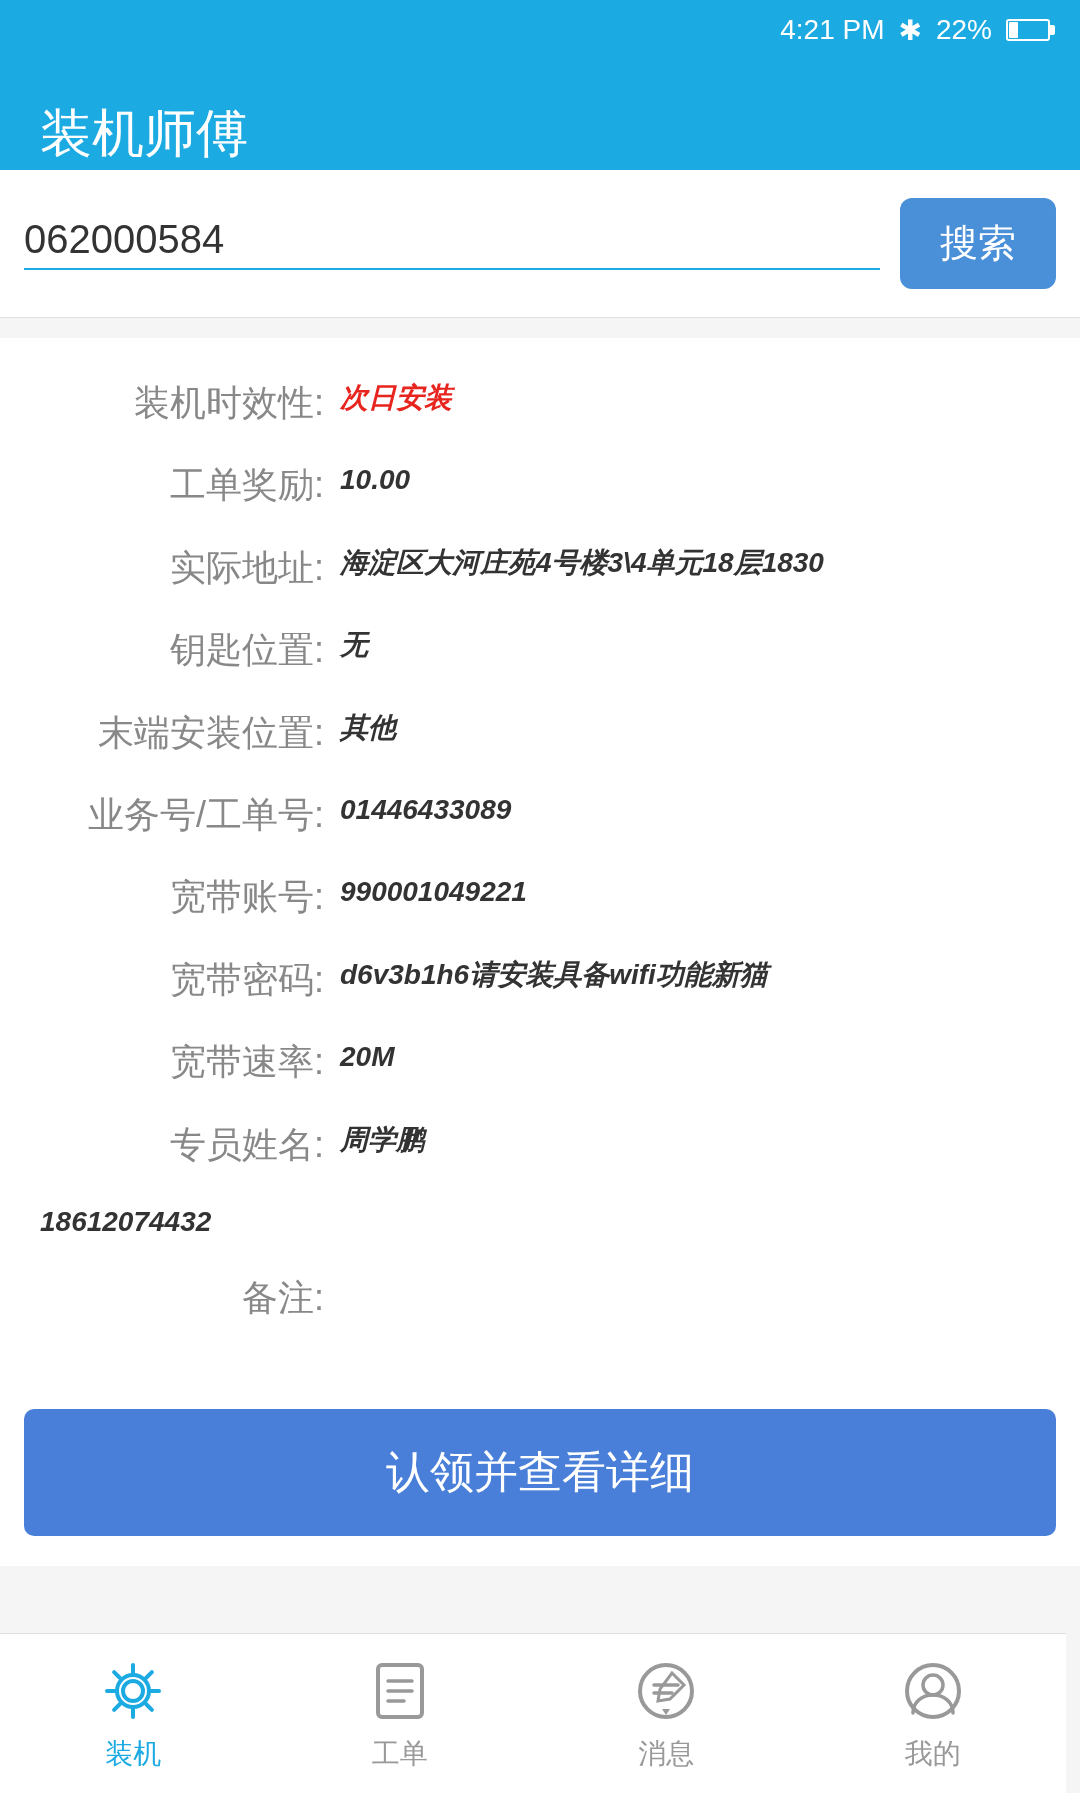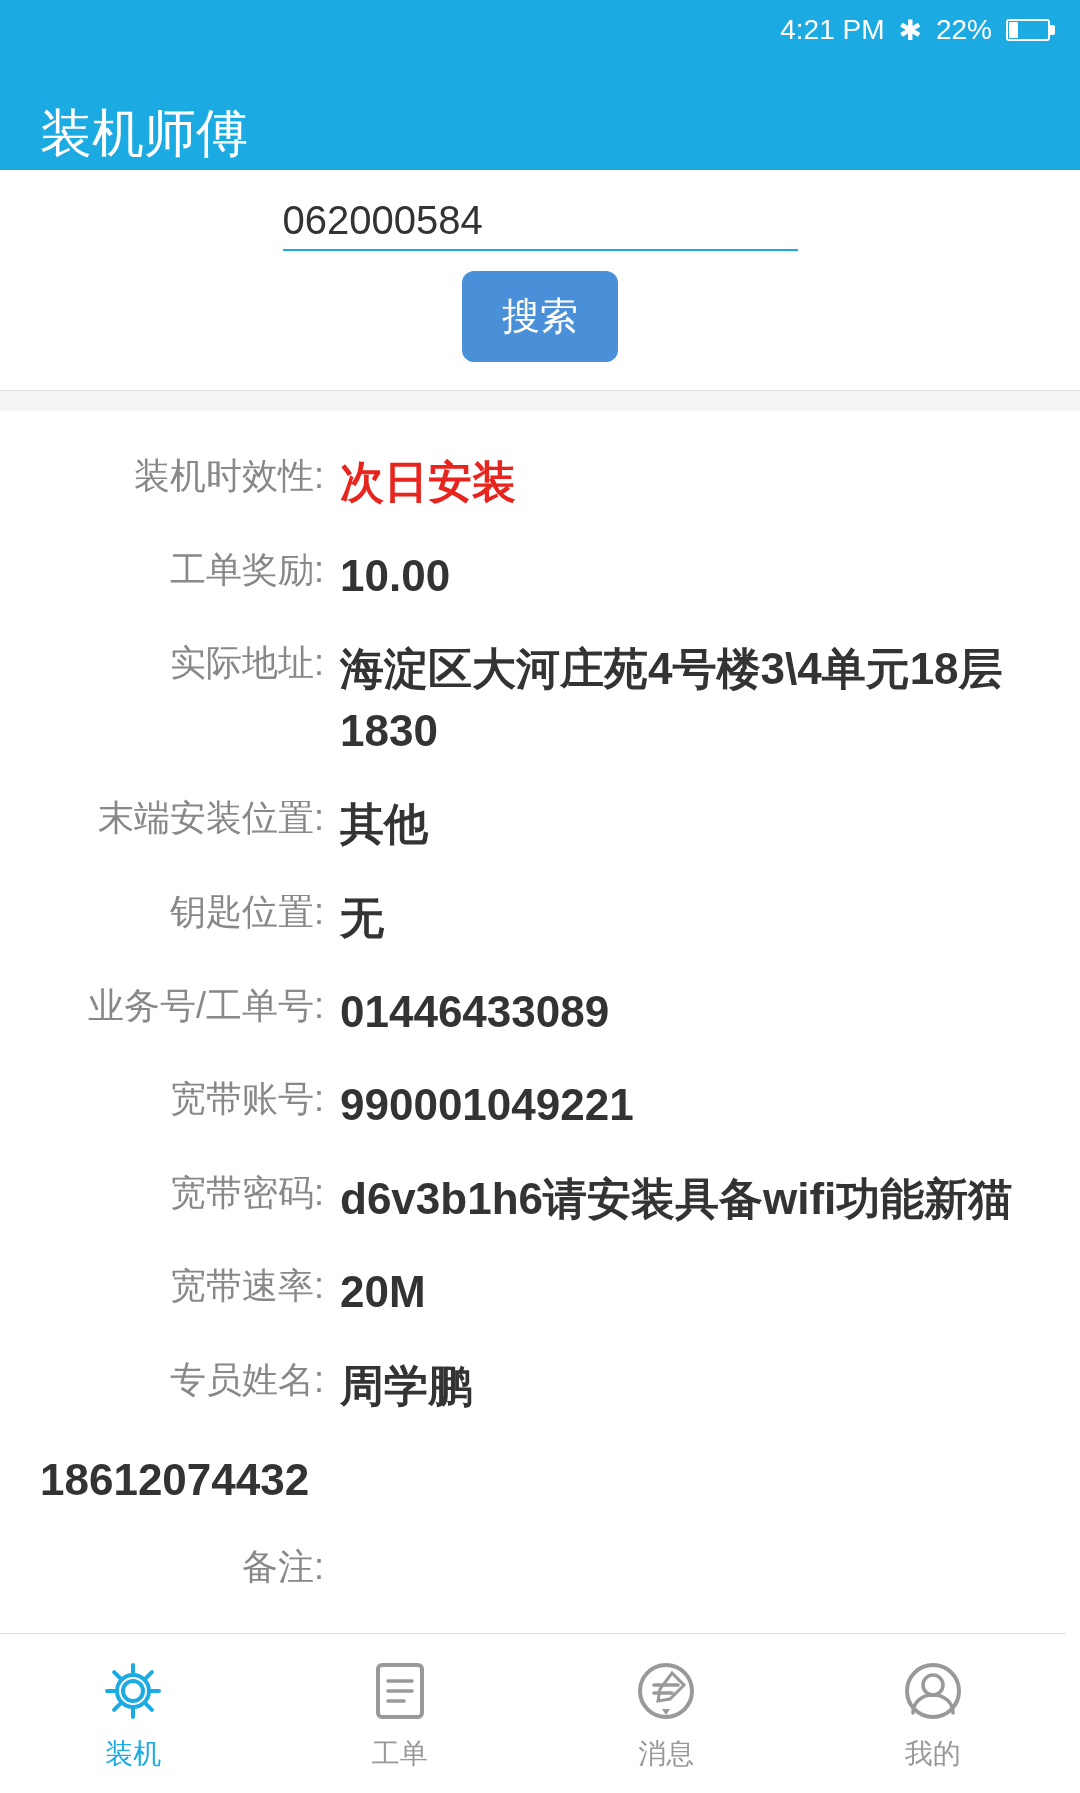--- a/index.html
+++ b/index.html
@@ -80,21 +80,20 @@
     }
 
     
     .search-area {
       background: white;
       padding: 28px 24px;
       display: flex;
       align-items: center;
       gap: 20px;
       border-bottom: 1px solid #e0e0e0;
-      flex-direction: column;
     }
     .search-input-wrapper {
       flex: 1;
       border-bottom: 2px solid #1BAAE1;
       padding-bottom: 6px;
     }
     .search-input {
       width: 100%;
       border: none;
       outline: none;
@@ -134,23 +133,24 @@
       color: #888;
       font-size: 36px;
       min-width: 300px;
       text-align: right;
       padding-right: 16px;
       white-space: nowrap;
       flex-shrink: 0;
     }
     .info-value {
       color: #333;
-      font-size: 44px;
+      font-size: 28px;
       font-weight: 500;
       flex: 1;
+      font-style: italic;
     }
     .info-value.red {
       color: #E8241E;
       font-weight: bold;
     }
     .info-value.bold {
       font-weight: bold;
     }
 
     
@@ -254,26 +254,26 @@
       </div>
       <div class="info-row">
         <span class="info-label">工单奖励:</span>
         <span class="info-value bold">10.00</span>
       </div>
       <div class="info-row">
         <span class="info-label">实际地址:</span>
         <span class="info-value bold">海淀区大河庄苑4号楼3\4单元18层1830</span>
       </div>
       <div class="info-row">
+        <span class="info-label">钥匙位置:</span>
+        <span class="info-value bold">无</span>
+      </div>
+      <div class="info-row">
         <span class="info-label">末端安装位置:</span>
         <span class="info-value bold">其他</span>
-      </div>
-      <div class="info-row">
-        <span class="info-label">钥匙位置:</span>
-        <span class="info-value bold">无</span>
       </div>
       <div class="info-row">
         <span class="info-label">业务号/工单号:</span>
         <span class="info-value bold">01446433089</span>
       </div>
       <div class="info-row">
         <span class="info-label">宽带账号:</span>
         <span class="info-value bold">990001049221</span>
       </div>
       <div class="info-row">

